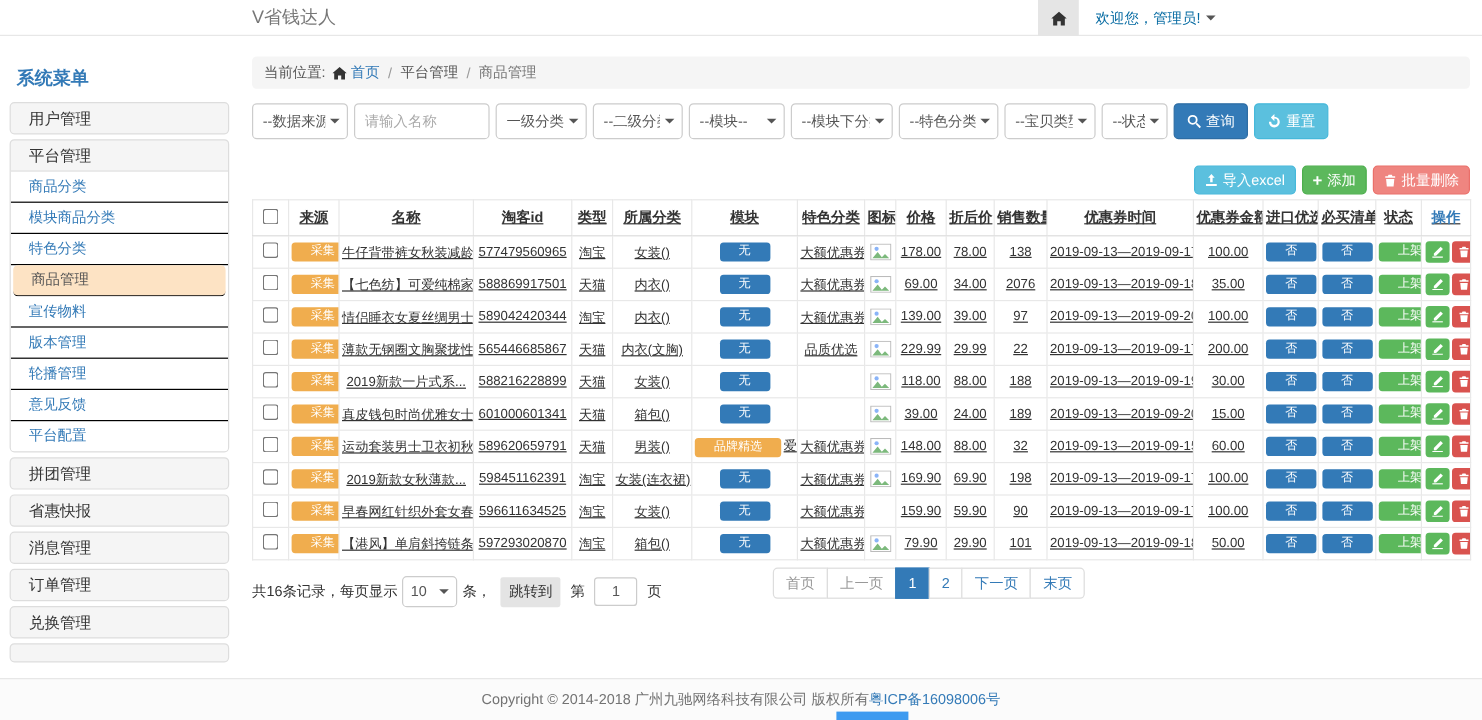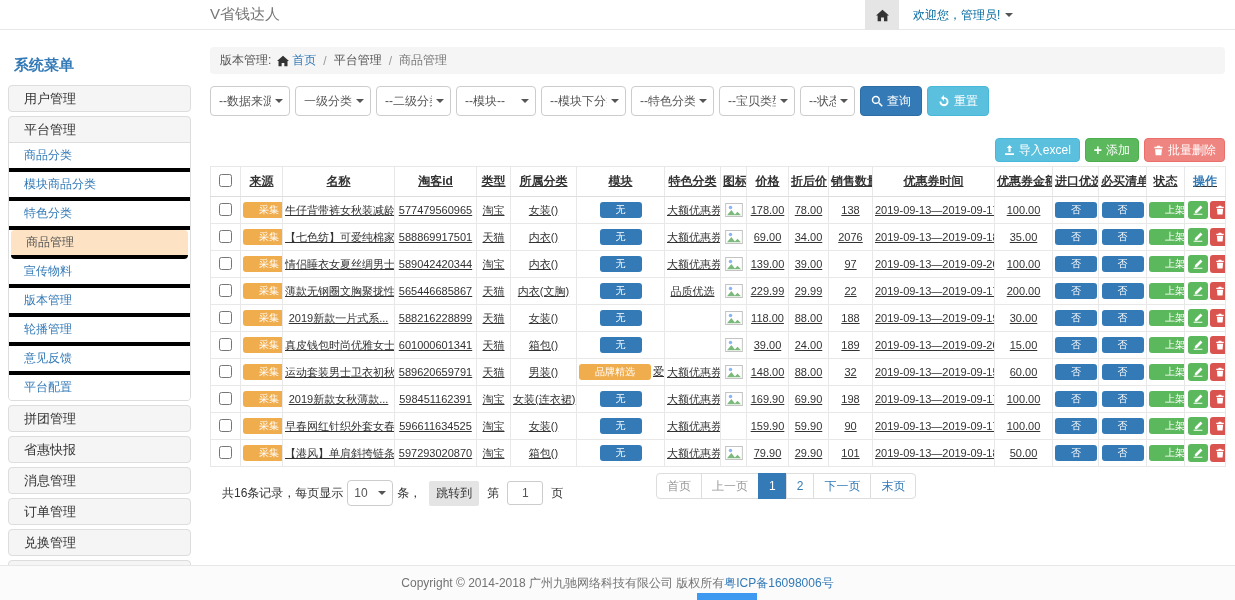--- a/index.html
+++ b/index.html
@@ -14,21 +14,21 @@
   .topbar-right { position:absolute; left:865px; top:0; height:30px; display:flex; align-items:center; }
   .home-btn { width:34px; height:30px; background:#e5e5e5; display:flex; align-items:center; justify-content:center; color:#333; cursor:pointer; }
   .welcome { margin-left:14px; color:#0369a1; font-size:12px; display:flex; align-items:center; cursor:pointer; }
   .caret-down { display:inline-block; margin-left:5px; border:4px solid transparent; border-top-color:#555; position:relative; top:2px; }
   
   .sidebar { position:absolute; left:8px; top:40px; width:183px; z-index:1; }
   .side-title { color:#337ab7; font-size:15px; font-weight:bold; margin:16px 0 10px 6px; }
   .panel { border:1px solid #ddd; border-radius:4px; margin-bottom:4px; background:#f5f5f5; overflow:hidden; }
   .panel-heading { padding:5px 15px; font-size:13px; color:#333; cursor:pointer; line-height:15px; }
   .panel-body { background:#fff; border-top:1px solid #ddd; }
-  .sub-item { padding:6px 15px; font-size:12px; color:#337ab7; border-bottom:4px solid #000000; cursor:pointer; line-height:13px; }
+  .sub-item { padding:6px 15px; font-size:12px; color:#337ab7; border-bottom:1px solid #000000; cursor:pointer; line-height:13px; }
   .sub-item:last-child { border-bottom:none; }
   .sub-item.active { background:#fde3c4; color:#555; border-radius:4px; margin:0 2px; }
   .panel.partial .panel-heading { min-height:14px; }
   
   .main { position:absolute; left:210px; top:40px; width:1015px; }
   .breadcrumb { margin-top:7px; background:#f5f5f5; border-radius:4px; padding:5px 10px; font-size:12px; color:#555; display:flex; align-items:center; }
   .breadcrumb .home-ic { margin:0 3px 0 6px; color:#333; display:inline-flex; }
   .breadcrumb a { color:#337ab7; text-decoration:none; cursor:pointer; }
   .breadcrumb .sep { color:#999; margin:0 7px; }
   .breadcrumb .current { color:#777; }
@@ -59,21 +59,21 @@
   .badge { display:inline-block; border-radius:3px; color:#fff; font-size:10px; padding:2px 16px; line-height:12px; }
   .badge-orange { background:#f0ad4e; }
   .badge-blue { background:#337ab7; cursor:pointer; }
   .badge-green { background:#5cb85c; cursor:pointer; }
   .module-text { margin-left:2px; color:#333; }
   .op-btn { display:inline-flex; align-items:center; justify-content:center; width:20px; height:18px; border:none; border-radius:3px; margin:0 1px; color:#fff; cursor:pointer; padding:0; }
   .op-edit { background:#5cb85c; }
   .op-del { background:#d9534f; }
   .img-ph { display:inline-flex; vertical-align:middle; }
   
-  .pager-row { margin-top:12px; display:flex; align-items:center; font-size:12px; color:#333; position:relative; height:28px; gap:4px;margin-left:12px; }
+  .pager-row { margin-top:12px; display:flex; align-items:center; font-size:12px; color:#333; position:relative; height:28px; gap:4px; }
   .jump-btn { background:#e4e4e4; color:#333; padding:4px 7px; border-radius:2px; margin:0 4px; cursor:pointer; }
   .page-input { width:36px; height:24px; border:1px solid #ccc; border-radius:3px; text-align:center; font-size:12px; font-family:inherit; color:#555; margin:0 4px; }
   .pagination { position:absolute; left:435px; top:0; display:flex; list-style:none; }
   .page-btn { border:1px solid #ddd; background:#fff; padding:5px 10px; font-size:12px; color:#337ab7; margin-left:-1px; cursor:pointer; line-height:14px; }
   .page-btn.disabled { color:#999; cursor:default; }
   .page-btn.active { background:#337ab7; border-color:#337ab7; color:#fff; }
   .pagination li:first-child .page-btn { border-radius:4px 0 0 4px; }
   .pagination li:last-child .page-btn { border-radius:0 4px 4px 0; }
   
   .footer { position:absolute; left:0; top:565px; width:1235px; height:35px; background:#fbfbfb; border-top:1px solid #e7e7e7; display:flex; align-items:center; justify-content:center; font-size:12px; color:#737373; z-index:5; }
@@ -137,37 +137,38 @@
       </div>
       <div class="panel partial">
         <div class="panel-heading"></div>
       </div>
     </div>
 </aside>
 
 <main class="main">
 
   <div class="breadcrumb">
-    <span>版本管理:</span>
+    <span>当前位置:</span>
     <span class="home-ic">
       <svg viewBox="0 0 16 16" width="12" height="12" fill="currentColor">
           <path d="M8 1L0 8h2v7h4.2v-4.4h3.6V15H14V8h2L8 1z"></path>
         </svg>
     </span>
     <a>首页</a>
     <span class="sep">/</span>
     <span>平台管理</span>
     <span class="sep">/</span>
     <span class="current">商品管理</span>
   </div>
 
   <div class="filter-row">
     <span class="sel" style="width:80px">
       <select><option>--数据来源--</option></select>
     </span>
+    <input class="txt" style="width: 113px;" type="text" placeholder="请输入名称">
     <span id="filter-selects" style="display:contents"><span class="sel" style="width: 76px;"><select><option>一级分类</option></select></span><span class="sel" style="width: 75px;"><select><option>--二级分类--</option></select></span><span class="sel" style="width: 80px;"><select><option>--模块--</option></select></span><span class="sel" style="width: 85px;"><select><option>--模块下分类--</option></select></span><span class="sel" style="width: 83px;"><select><option>--特色分类--</option></select></span><span class="sel" style="width: 76px;"><select><option>--宝贝类型--</option></select></span><span class="sel" style="width: 55px;"><select><option>--状态--</option></select></span></span>
     <button class="btn btn-primary">
       <span style="display:inline-flex">
         <svg viewBox="0 0 16 16" width="12" height="12" fill="none" stroke="currentColor" stroke-width="2">
             <circle cx="6.5" cy="6.5" r="4.5"></circle>
             <line x1="10.5" y1="10.5" x2="15" y2="15"></line>
           </svg>
       </span>
       <span>查询</span>
     </button>

